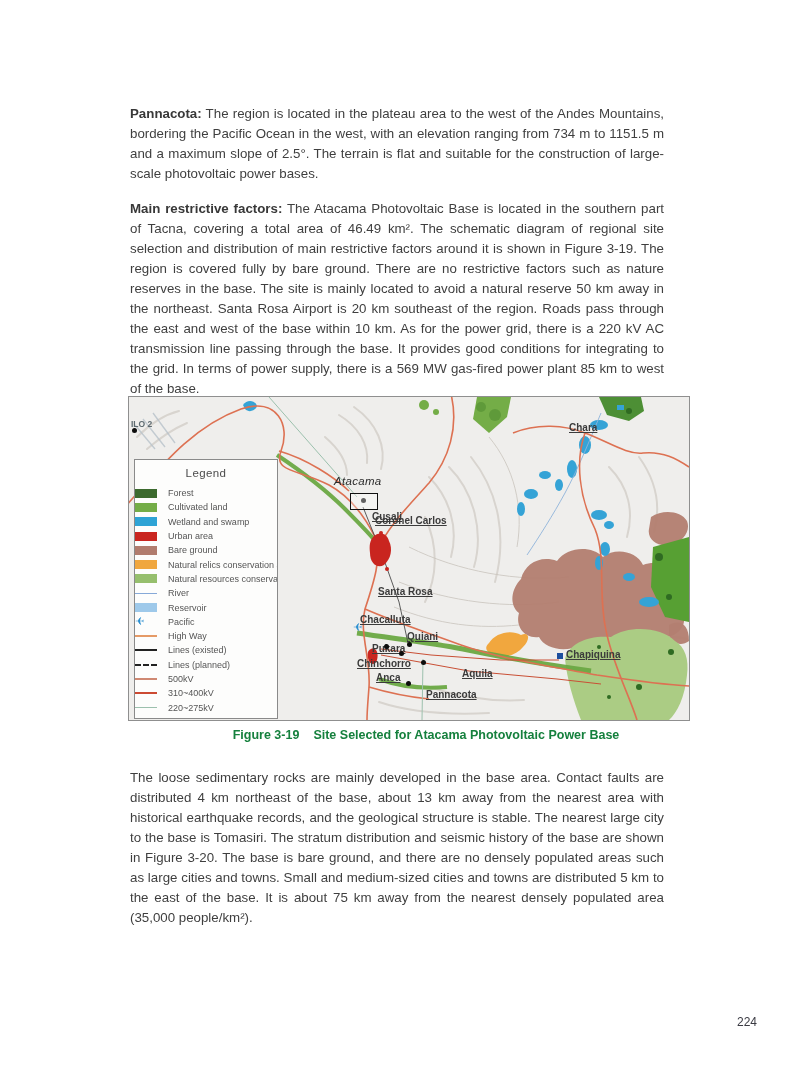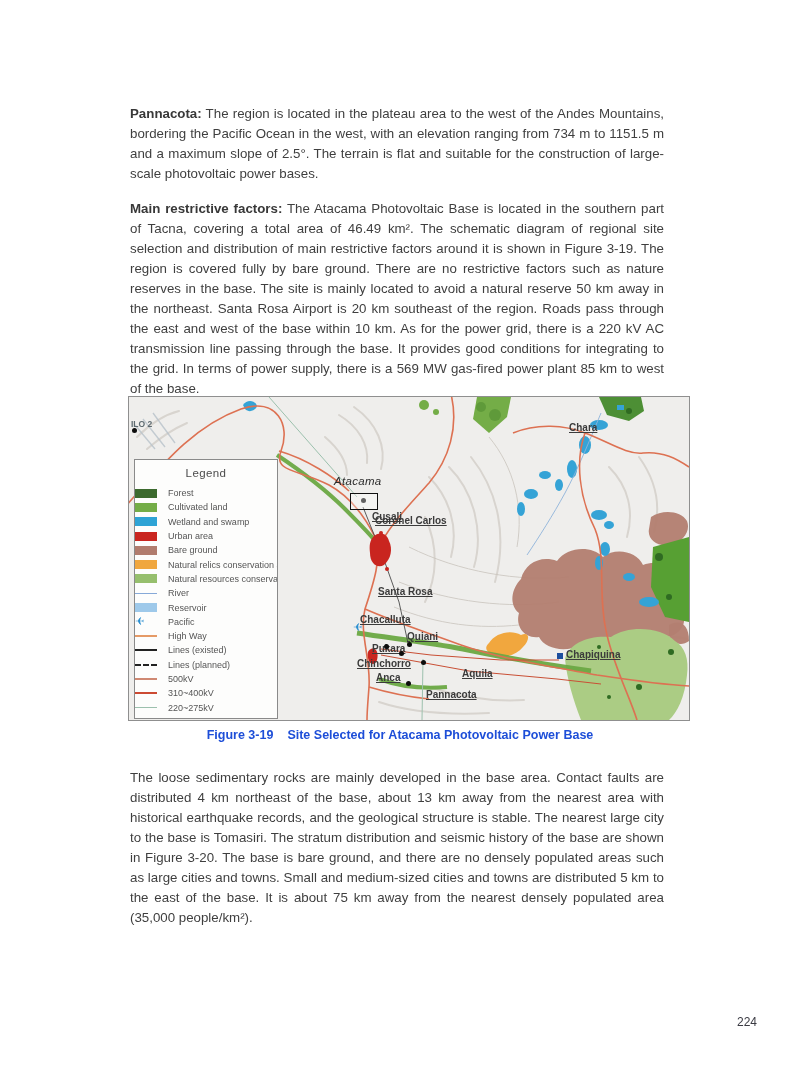--- a/index.html
+++ b/index.html
@@ -21,22 +21,22 @@
   .legend-label{font-size:9px;color:#555;white-space:nowrap;}
   .maplayer{position:absolute;left:0;top:0;width:100%;height:100%;z-index:6;pointer-events:none;}
   .maplabel{position:absolute;white-space:nowrap;}
   .maplabel.md{font-size:10px;font-weight:700;color:#3b3b3b;text-decoration:underline;}
   .maplabel.sm{font-size:8.5px;font-weight:700;color:#5d6a70;}
   .maplabel.lg{font-size:11.5px;font-weight:500;color:#2c2c2c;letter-spacing:.3px;}
   .dot{position:absolute;width:5px;height:5px;border-radius:50%;background:#0d0d0d;}
   .site-box{position:absolute;border:1.6px solid #111;background:rgba(255,255,255,.35);}
   .airport-mark{position:absolute;font-size:11px;color:#2b8fd0;transform:scaleX(-1);line-height:1;}
   .flag-mark{position:absolute;width:6px;height:6px;background:#1d4f9e;}
-  .caption{position:absolute;left:120px;top:728px;width:560px;text-align:center;
-           font-size:12.5px;font-weight:700;color:#1d4ed8;}
+  .caption{position:absolute;left:146px;top:728px;width:560px;text-align:center;
+           font-size:12.5px;font-weight:700;color:#15803d;}
   .caption .cap-label{margin-right:14px;}
   .page-number{position:absolute;right:36px;top:1015px;font-size:12px;color:#3a3a42;}
 </style>
 </head>
 <body>
 
 <div class="page">
 
   <p class="para" id="p1"><b>Pannacota:</b><span> The region is located in the plateau area to the west of the Andes Mountains, bordering the Pacific Ocean in the west, with an elevation ranging from 734 m to 1151.5 m and a maximum slope of 2.5°. The terrain is flat and suitable for the construction of large-scale photovoltaic power bases.</span></p>
 

